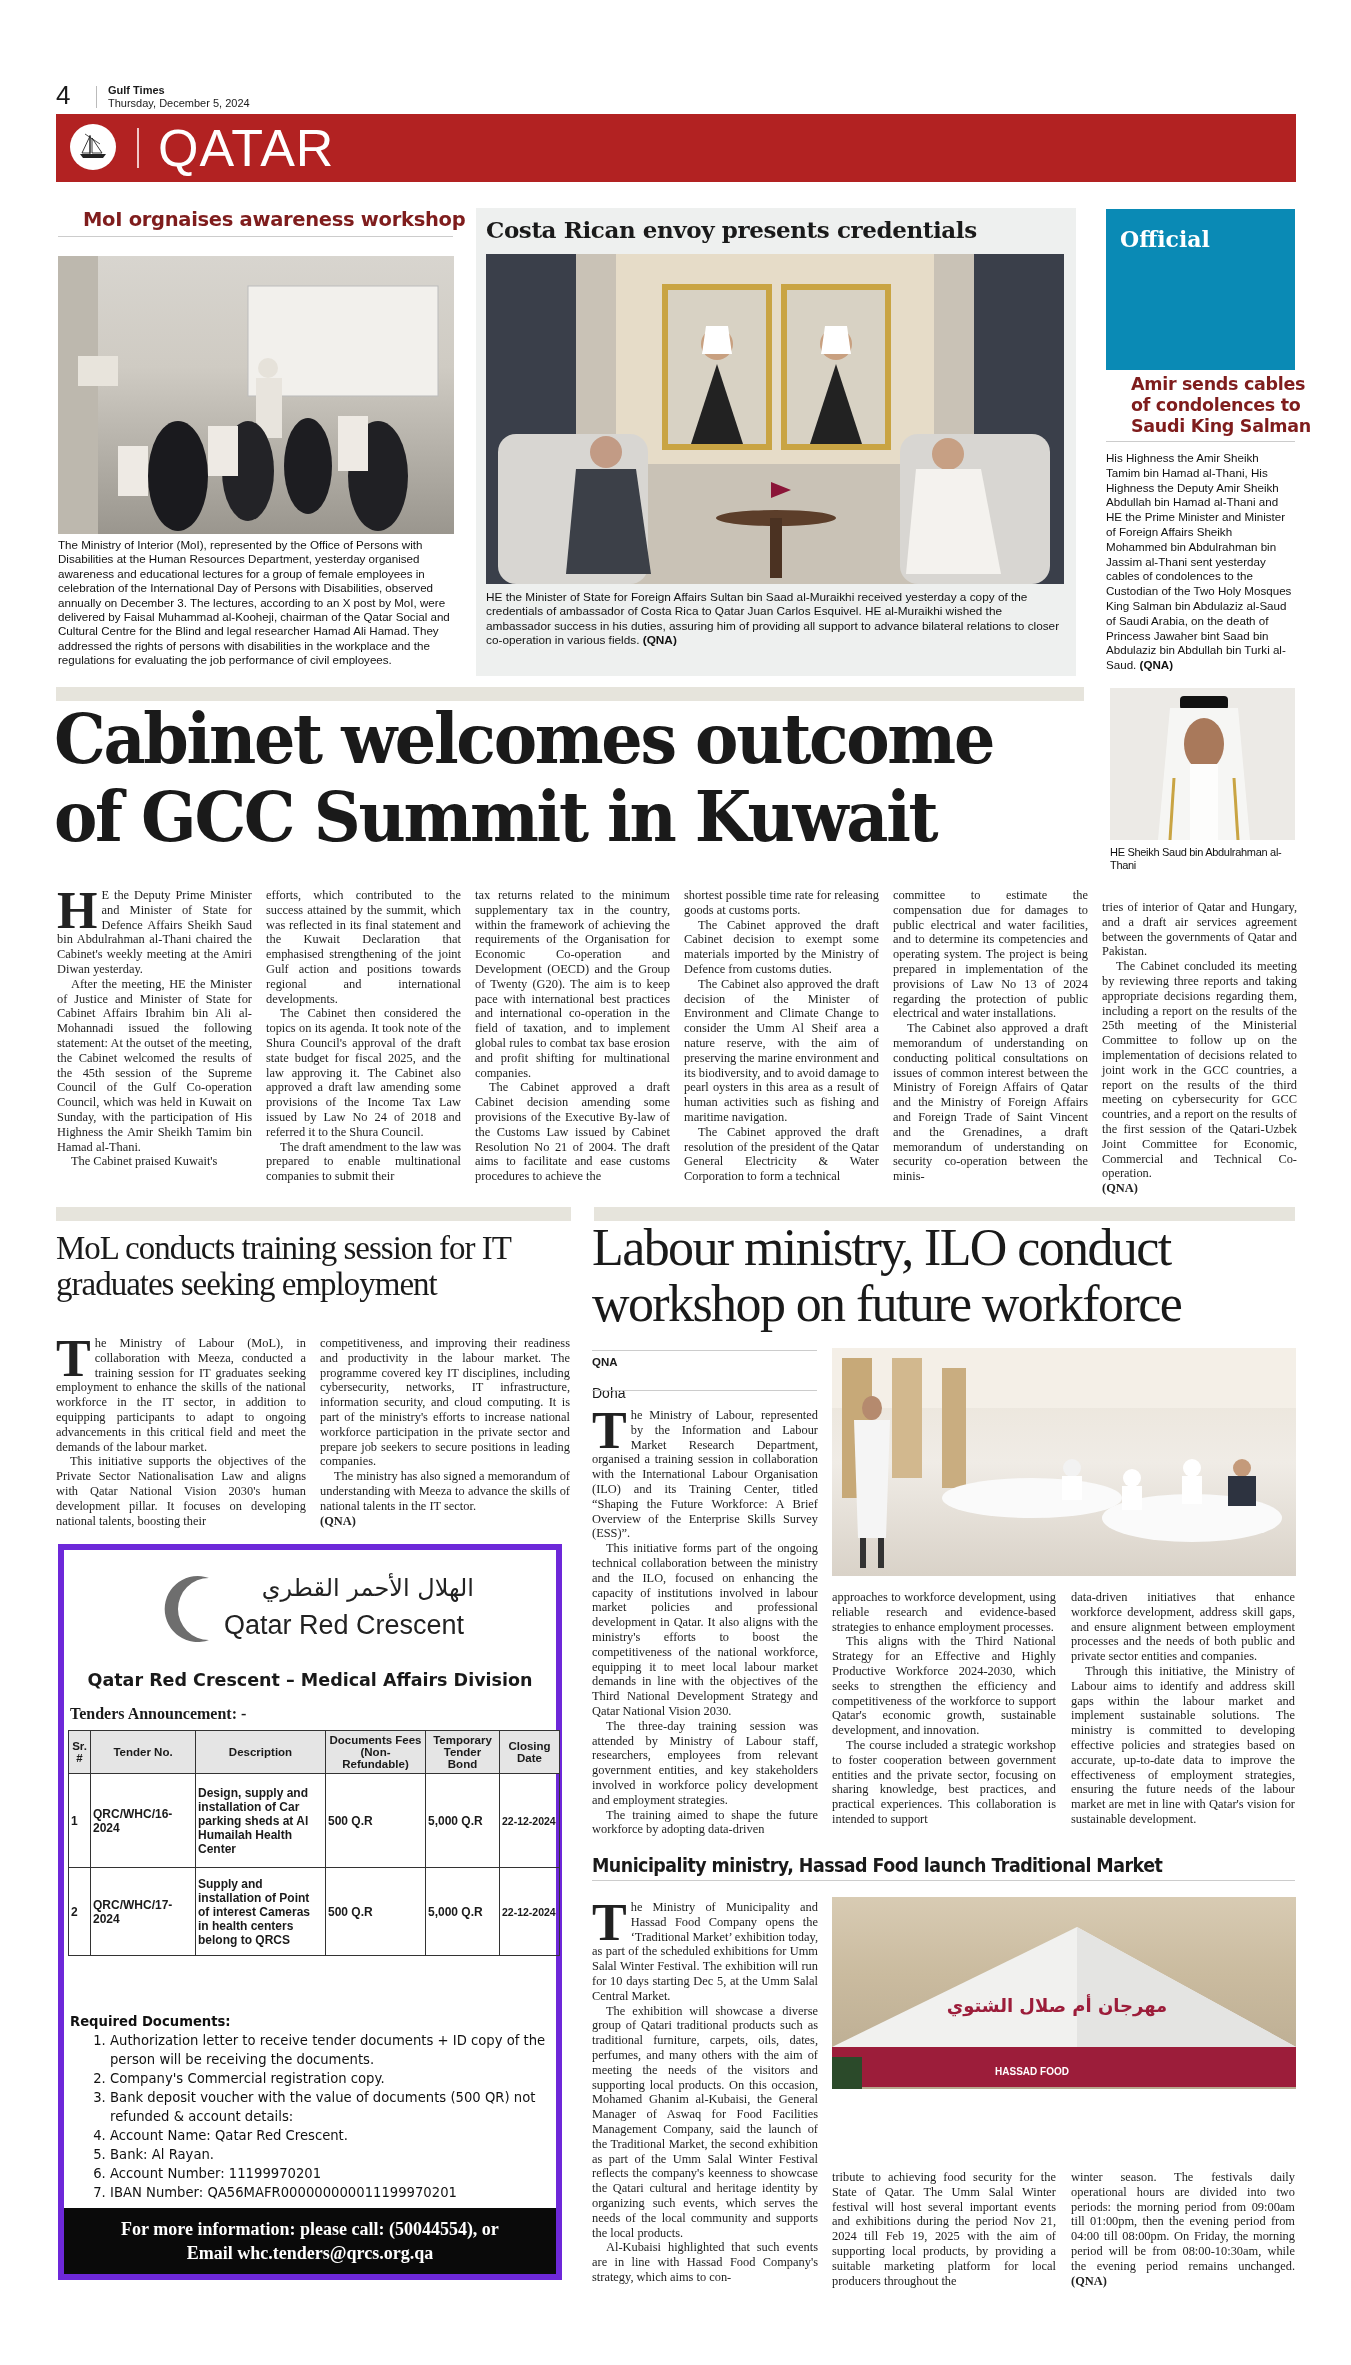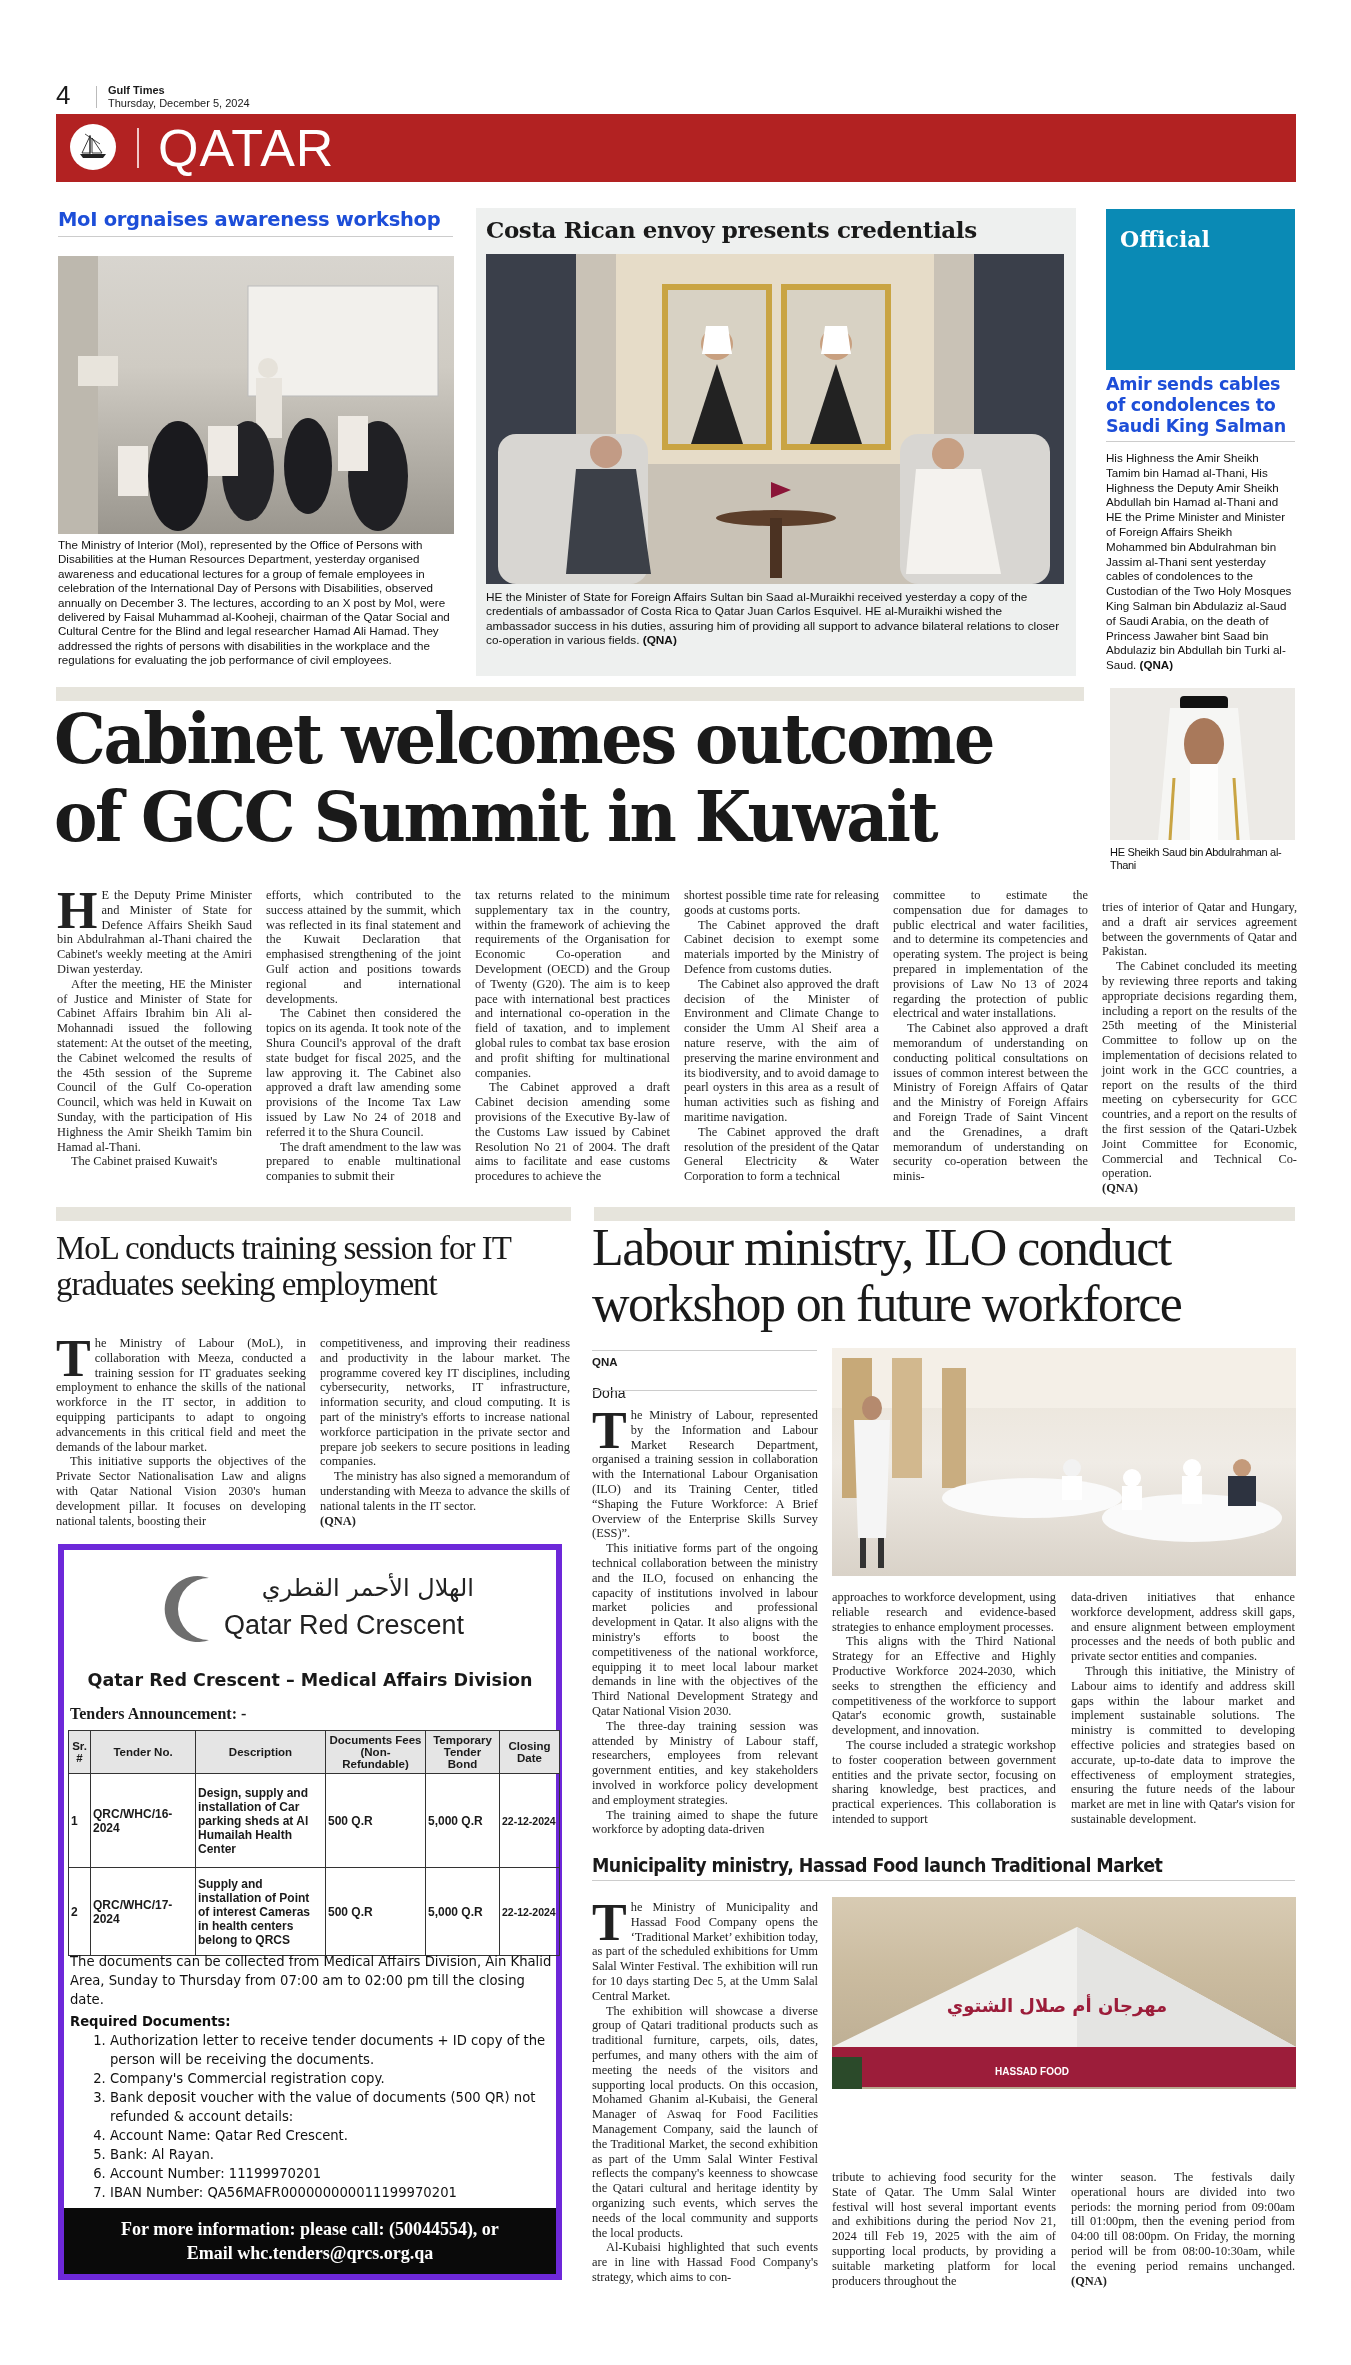--- a/index.html
+++ b/index.html
@@ -11,21 +11,21 @@
   .page-num { left: 56px; top: 80px; font-size: 26px; font-family: "Liberation Sans", sans-serif; }
   .mast-sep { left: 96px; top: 86px; width: 1px; height: 22px; background: #bbb; }
   .pub-name { left: 108px; top: 84px; font-size: 11px; font-weight: bold; font-family: "Liberation Sans", sans-serif; }
   .pub-date { left: 108px; top: 97px; font-size: 11px; font-family: "Liberation Sans", sans-serif; }
   .section-bar { left: 56px; top: 114px; width: 1240px; height: 68px; background: #b22222; }
   .logo-circle { left: 70px; top: 124px; width: 46px; height: 46px; border-radius: 50%; background: #fff; display:flex; align-items:center; justify-content:center; }
   .bar-sep { left: 137px; top: 128px; width: 2px; height: 40px; background: #f0c8c8; }
   .section-title { left: 158px; top: 118px; font-size: 52px; color: #fff; font-family: "Liberation Sans", sans-serif; font-weight: 300; letter-spacing: 1px; }
 
   
-  .hl-bold { font-family: "DejaVu Sans", sans-serif; font-weight: bold; color: #1d4ed8; }
+  .hl-bold { font-family: "DejaVu Sans", sans-serif; font-weight: bold; color: #7f1d1d; margin-left: 25px; }
   .caption { font-family: "Liberation Sans", sans-serif; font-size: 11.6px; line-height: 14.4px; color: #111; }
   .body-col { font-family: "Liberation Serif", serif; font-size: 12.4px; line-height: 14.8px; text-align: justify; color: #222; }
   .body-col p { text-indent: 14px; }
   .body-col p.first { text-indent: 0; }
   .dropcap { float: left; font-size: 52px; line-height: 42px; padding-right: 4px; font-family: "Liberation Serif", serif; font-weight: bold; margin-top: 2px; }
   .rule { height: 1px; background: #ccc; }
   .greybar { background: #e6e4dc; height: 14px; }
 
   .photo { overflow: hidden; }
   .qna { font-weight: bold; }
@@ -208,21 +208,20 @@
           <td>2</td>
           <td>QRC/WHC/17-2024</td>
           <td>Supply and installation of Point of interest Cameras in health centers belong to QRCS</td>
           <td>500 Q.R</td>
           <td>5,000 Q.R</td>
           <td style="font-size:10.5px;">22-12-2024</td>
         </tr>
       </tbody>
     </table>
   </div>
-  <div class="abs ad-text" style="left:6px; top:402px; width:490px;">The documents can be collected from Medical Affairs Division, Ain Khalid Area, Sunday to Thursday from 07:00 am to 02:00 pm till the closing date.</div>
   <div class="abs ad-text" style="left:6px; top:462px; font-weight:bold; ">Required Documents:</div>
   <ol class="abs ad-text" style="left:26px; top:481px; width:464px; padding-left:20px;">
     <li>Authorization letter to receive tender documents + ID copy of the person will be receiving the documents.</li>
     <li>Company's Commercial registration copy.</li>
     <li>Bank deposit voucher with the value of documents (500 QR) not refunded &amp; account details:</li>
     <li>Account Name: Qatar Red Crescent.</li>
     <li>Bank: Al Rayan.</li>
     <li>Account Number: 11199970201</li>
     <li>IBAN Number: QA56MAFR000000000011199970201</li>
   </ol>

